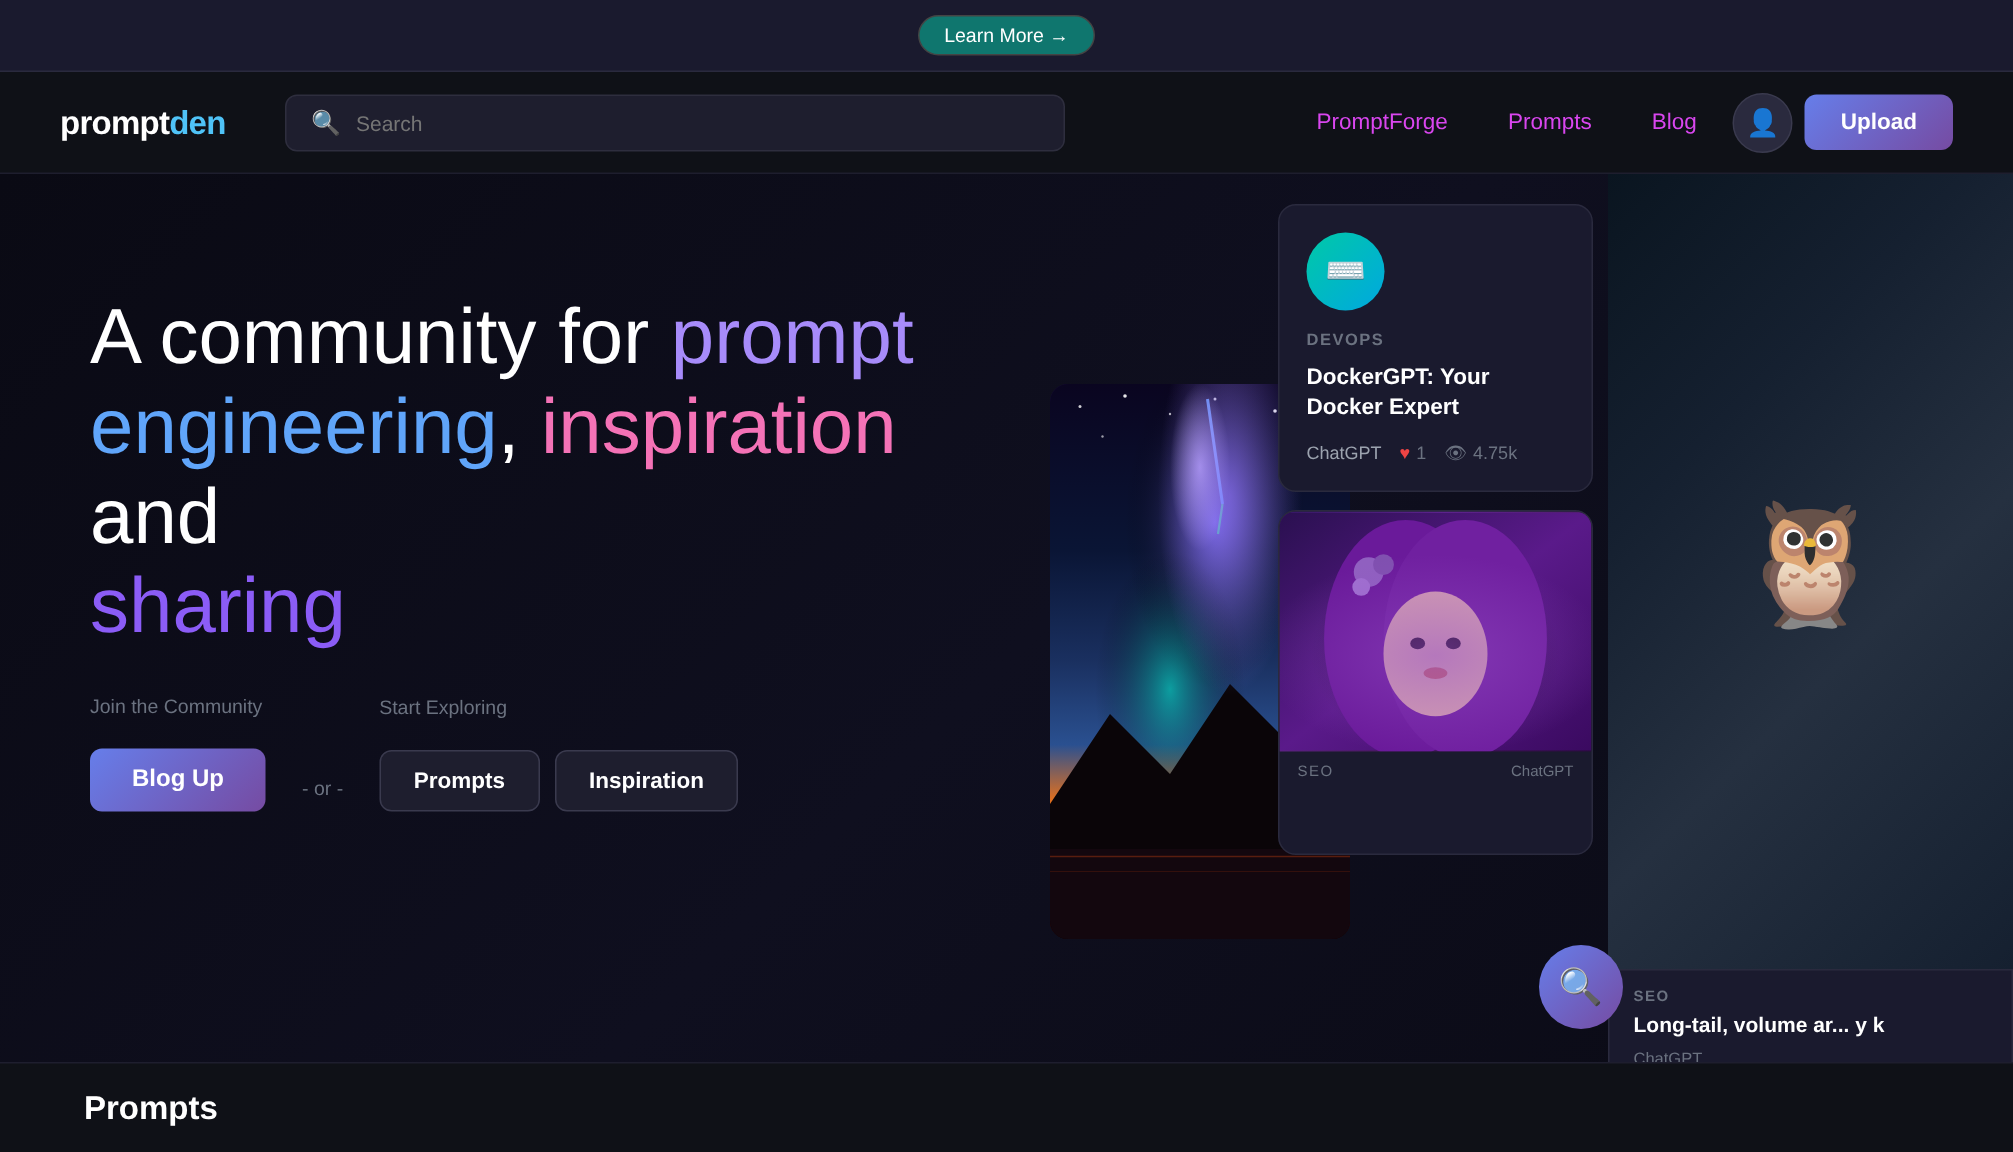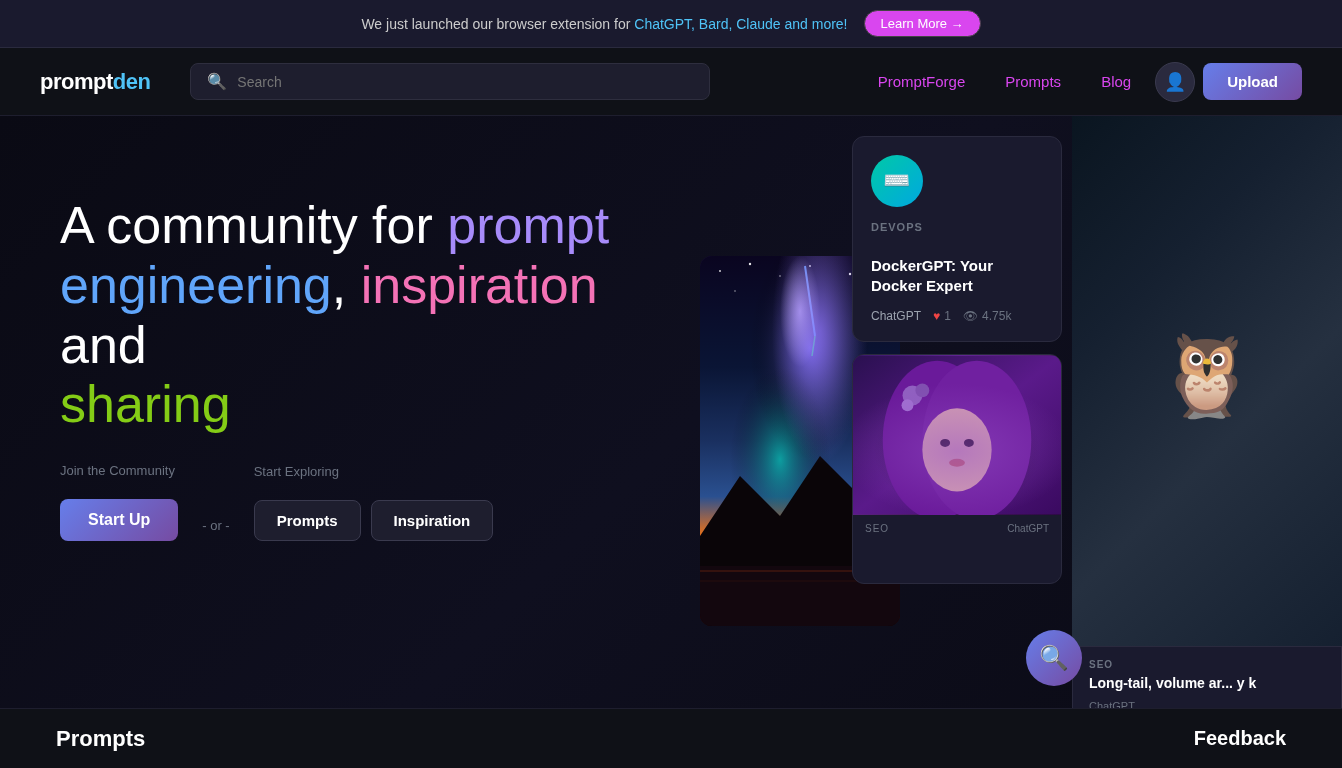--- a/index.html
+++ b/index.html
@@ -20,21 +20,21 @@
       display: flex;
       align-items: center;
       justify-content: center;
       gap: 16px;
       font-size: 14px;
       color: #ccc;
     }
     .announcement-bar span { color: #ccc; }
     .announcement-bar .highlight { color: #4fc3f7; }
     .learn-more-btn {
-      background: #d946ef;
+      background: #0f766e;
       border: 1px solid #444;
       border-radius: 20px;
       padding: 5px 16px;
       color: #fff;
       cursor: pointer;
       font-size: 13px;
       display: flex;
       align-items: center;
       gap: 6px;
       white-space: nowrap;
@@ -151,21 +151,21 @@
     .hero-title {
       font-size: 52px;
       font-weight: 400;
       line-height: 1.15;
       margin-bottom: 28px;
     }
     .hero-title .white { color: #fff; }
     .hero-title .purple { color: #a78bfa; }
     .hero-title .blue { color: #60a5fa; }
     .hero-title .pink { color: #f472b6; }
-    .hero-title .green { color: #84cc16; }
+    .hero-title .green { color: #8b5cf6; }
 
     .hero-desc {
       font-size: 16px;
       color: #9ca3af;
       line-height: 1.6;
       margin-bottom: 48px;
       max-width: 580px;
     }
 
     .hero-actions {
@@ -290,21 +290,21 @@
       justify-content: center;
       margin-bottom: 14px;
       font-size: 22px;
     }
     .card-tag {
       font-size: 11px;
       font-weight: 600;
       color: #6b7280;
       letter-spacing: 1px;
       text-transform: uppercase;
-      margin-bottom: 23px;
+      margin-bottom: 9px;
     }
     .card-title {
       font-size: 15px;
       font-weight: 700;
       color: #fff;
       margin-bottom: 14px;
       line-height: 1.3;
     }
     .card-meta {
       display: flex;
@@ -459,24 +459,20 @@
       font-weight: 600;
       color: #fff;
       cursor: pointer;
       padding: 8px 16px;
     }
   </style>
 </head>
 <body>
 
 <div class="announcement-bar">
-  <span>
-    We just launched our browser extension for 
-    <span class="highlight">ChatGPT, Bard, Claude and more!</span>
-  </span>
   <button class="learn-more-btn">Learn More →</button>
 </div>
 
 <nav class="navbar">
   <div class="logo">
     <span class="prompt">prompt</span><span class="den">den</span>
   </div>
 
   <div class="search-bar">
     <span class="search-icon">🔍</span>
@@ -501,21 +497,21 @@
     <h1 class="hero-title">
       <span class="white">A community for </span><span class="purple">prompt</span><br>
       <span class="blue">engineering</span><span class="white">, </span><span class="pink">inspiration</span><span class="white"> and</span><br>
       <span class="green">sharing</span>
     </h1>
 
 
     <div class="hero-actions">
       <div class="join-section">
         <span class="join-label">Join the Community</span>
-        <button class="sign-up-btn">Start Up</button>
+        <button class="sign-up-btn">Blog Up</button>
       </div>
       <div class="or-divider">- or -</div>
       <div class="explore-section">
         <span class="explore-label">Start Exploring</span>
         <div class="explore-btns">
           <button class="explore-btn">Prompts</button>
           <button class="explore-btn">Inspiration</button>
         </div>
       </div>
     </div>
@@ -684,14 +680,13 @@
     </div>
 
     <div class="search-circle">
       <span>🔍</span>
     </div>
   </div>
 </div>
 
 <div class="bottom-bar">
   <div class="bottom-prompts-btn">Prompts</div>
-  <div class="bottom-feedback-btn">Feedback</div>
 </div>
 
 </body></html>

